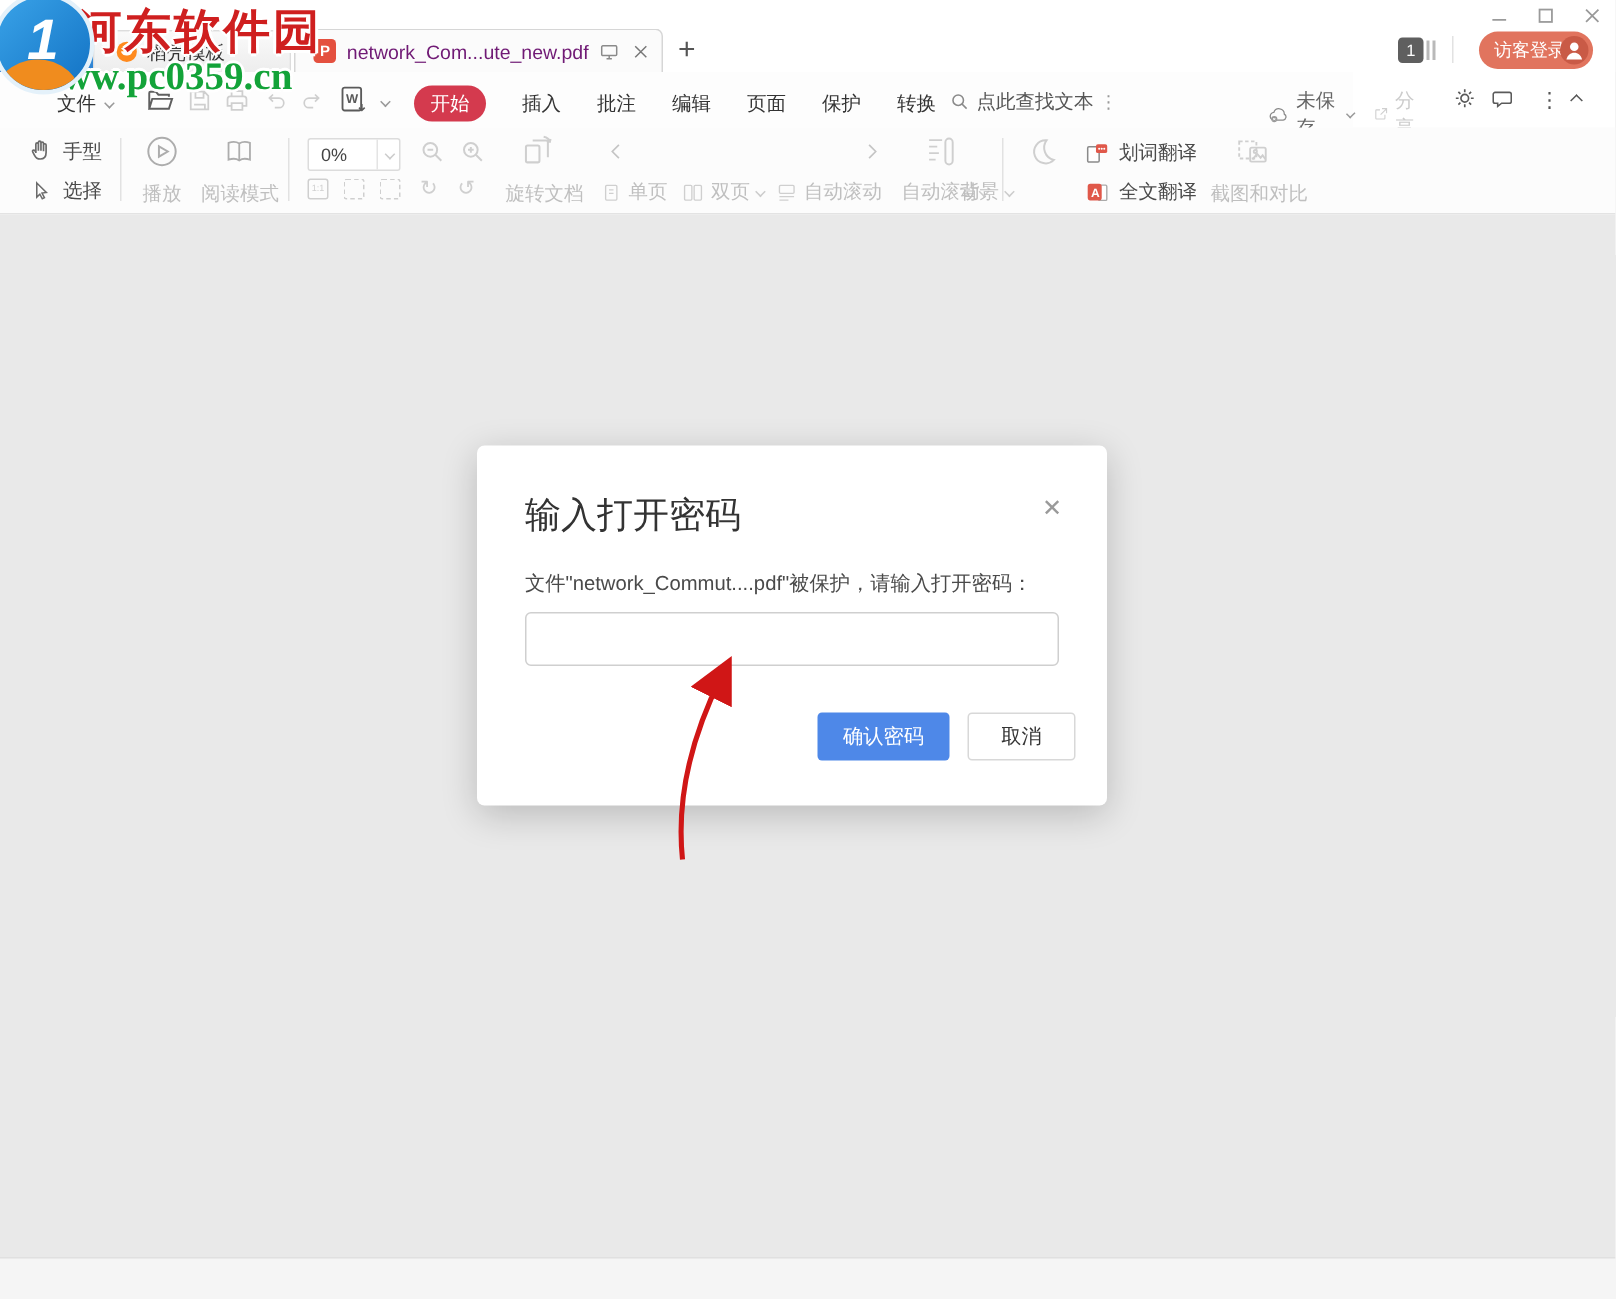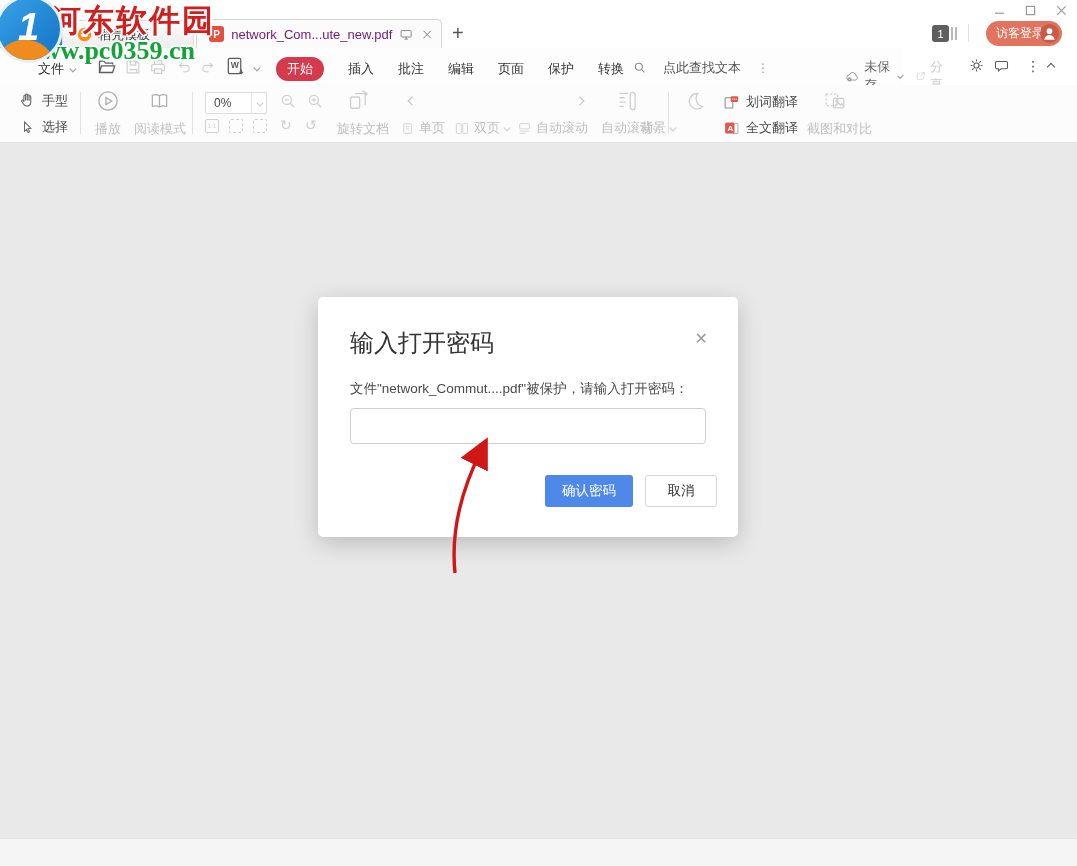--- a/index.html
+++ b/index.html
@@ -180,21 +180,21 @@
   <div class="abs flex" style="left:276px; top:9px; gap:24px;">
     <span class="mtab" id="mtab-active">开始</span>
     <span class="mtab">插入</span>
     <span class="mtab">批注</span>
     <span class="mtab">编辑</span>
     <span class="mtab">页面</span>
     <span class="mtab">保护</span>
     <span class="mtab">转换</span>
   </div>
 
-  <div class="abs flex" style="left:633px; top:11px; gap:16px;">
+  <div class="abs flex" style="left:633px; top:11px; gap:4px;">
     <svg width="14" height="14" viewBox="0 0 20 20" stroke="#8a8a8a" fill="none" stroke-width="1.5">
         <circle cx="8.3" cy="8.3" r="5"></circle>
         <path d="M12 12l4.3 4.3"></path>
       </svg>
     <span style="font-size:13px; color:#555;">点此查找文本</span>
     <span style="font-size:12px; color:#999; letter-spacing:-1px;">⋮</span>
   </div>
 
   <div class="abs flex" style="left:845px; top:10px; gap:5px;">
     <svg width="19" height="17" viewBox="0 0 22 20">

